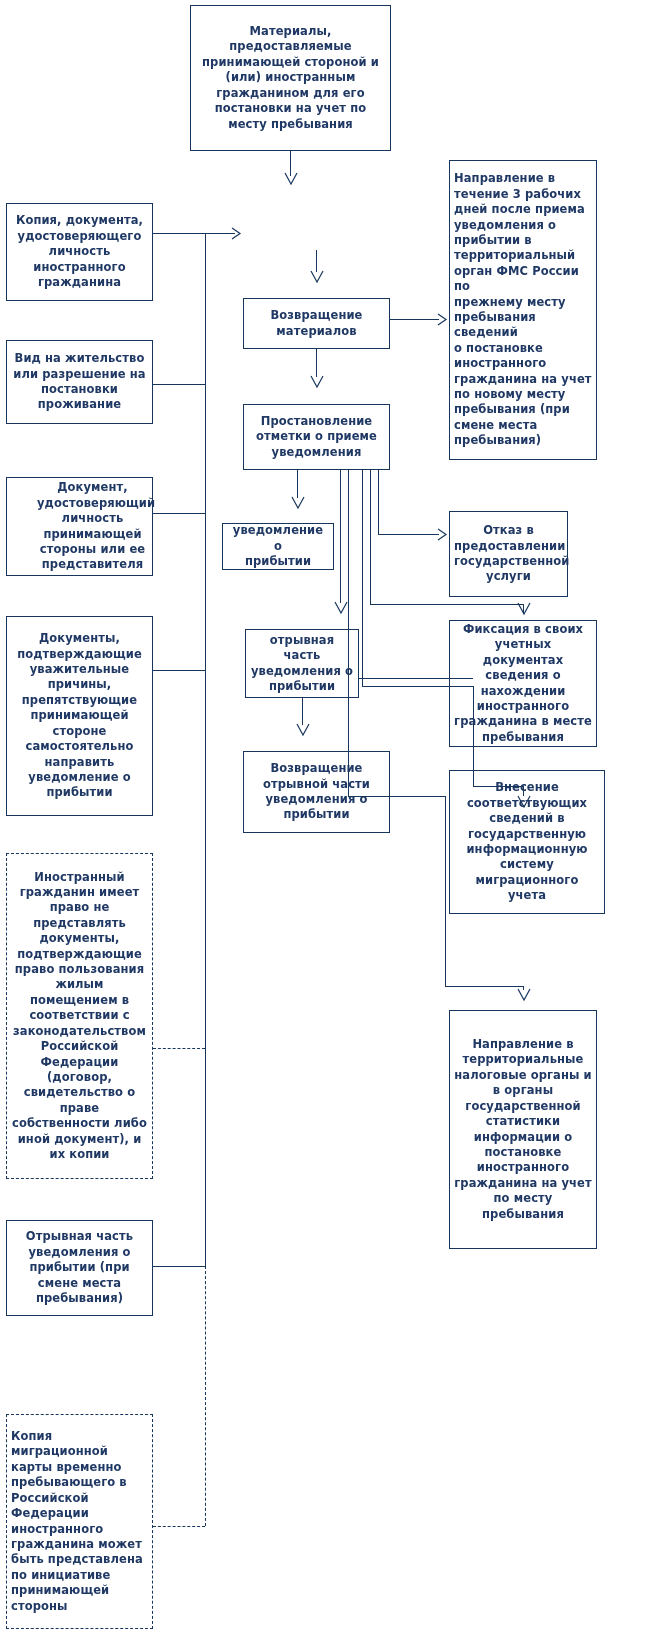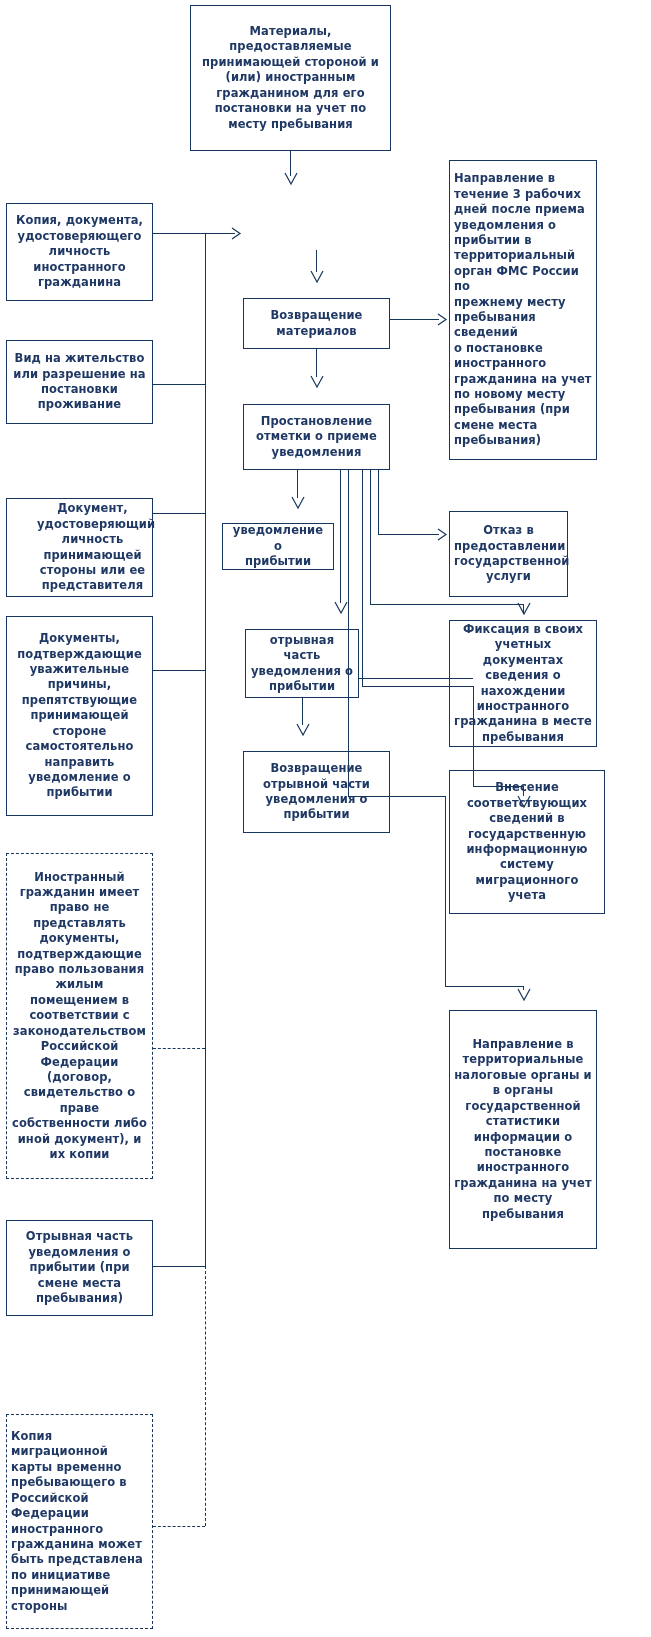--- a/index.html
+++ b/index.html
@@ -102,21 +102,21 @@
 гражданина</span>
   </div>
 
   <div class="box" style="left:6px; top:340px; width:147px; height:84px;">
     <span class="txt">Вид на жительство
 или разрешение на
 постановки
 проживание</span>
   </div>
 
-  <div class="box" style="left:6px; top:498px; width:147px; height:99px;padding-left:30px;">
+  <div class="box" style="left:6px; top:477px; width:147px; height:99px;padding-left:30px;">
     <span class="txt">Документ,
 удостоверяющий
 личность принимающей
 стороны или ее
 представителя</span>
   </div>
 
   <div class="box" style="left:6px; top:616px; width:147px; height:200px;">
     <span class="txt">Документы,
 подтверждающие

